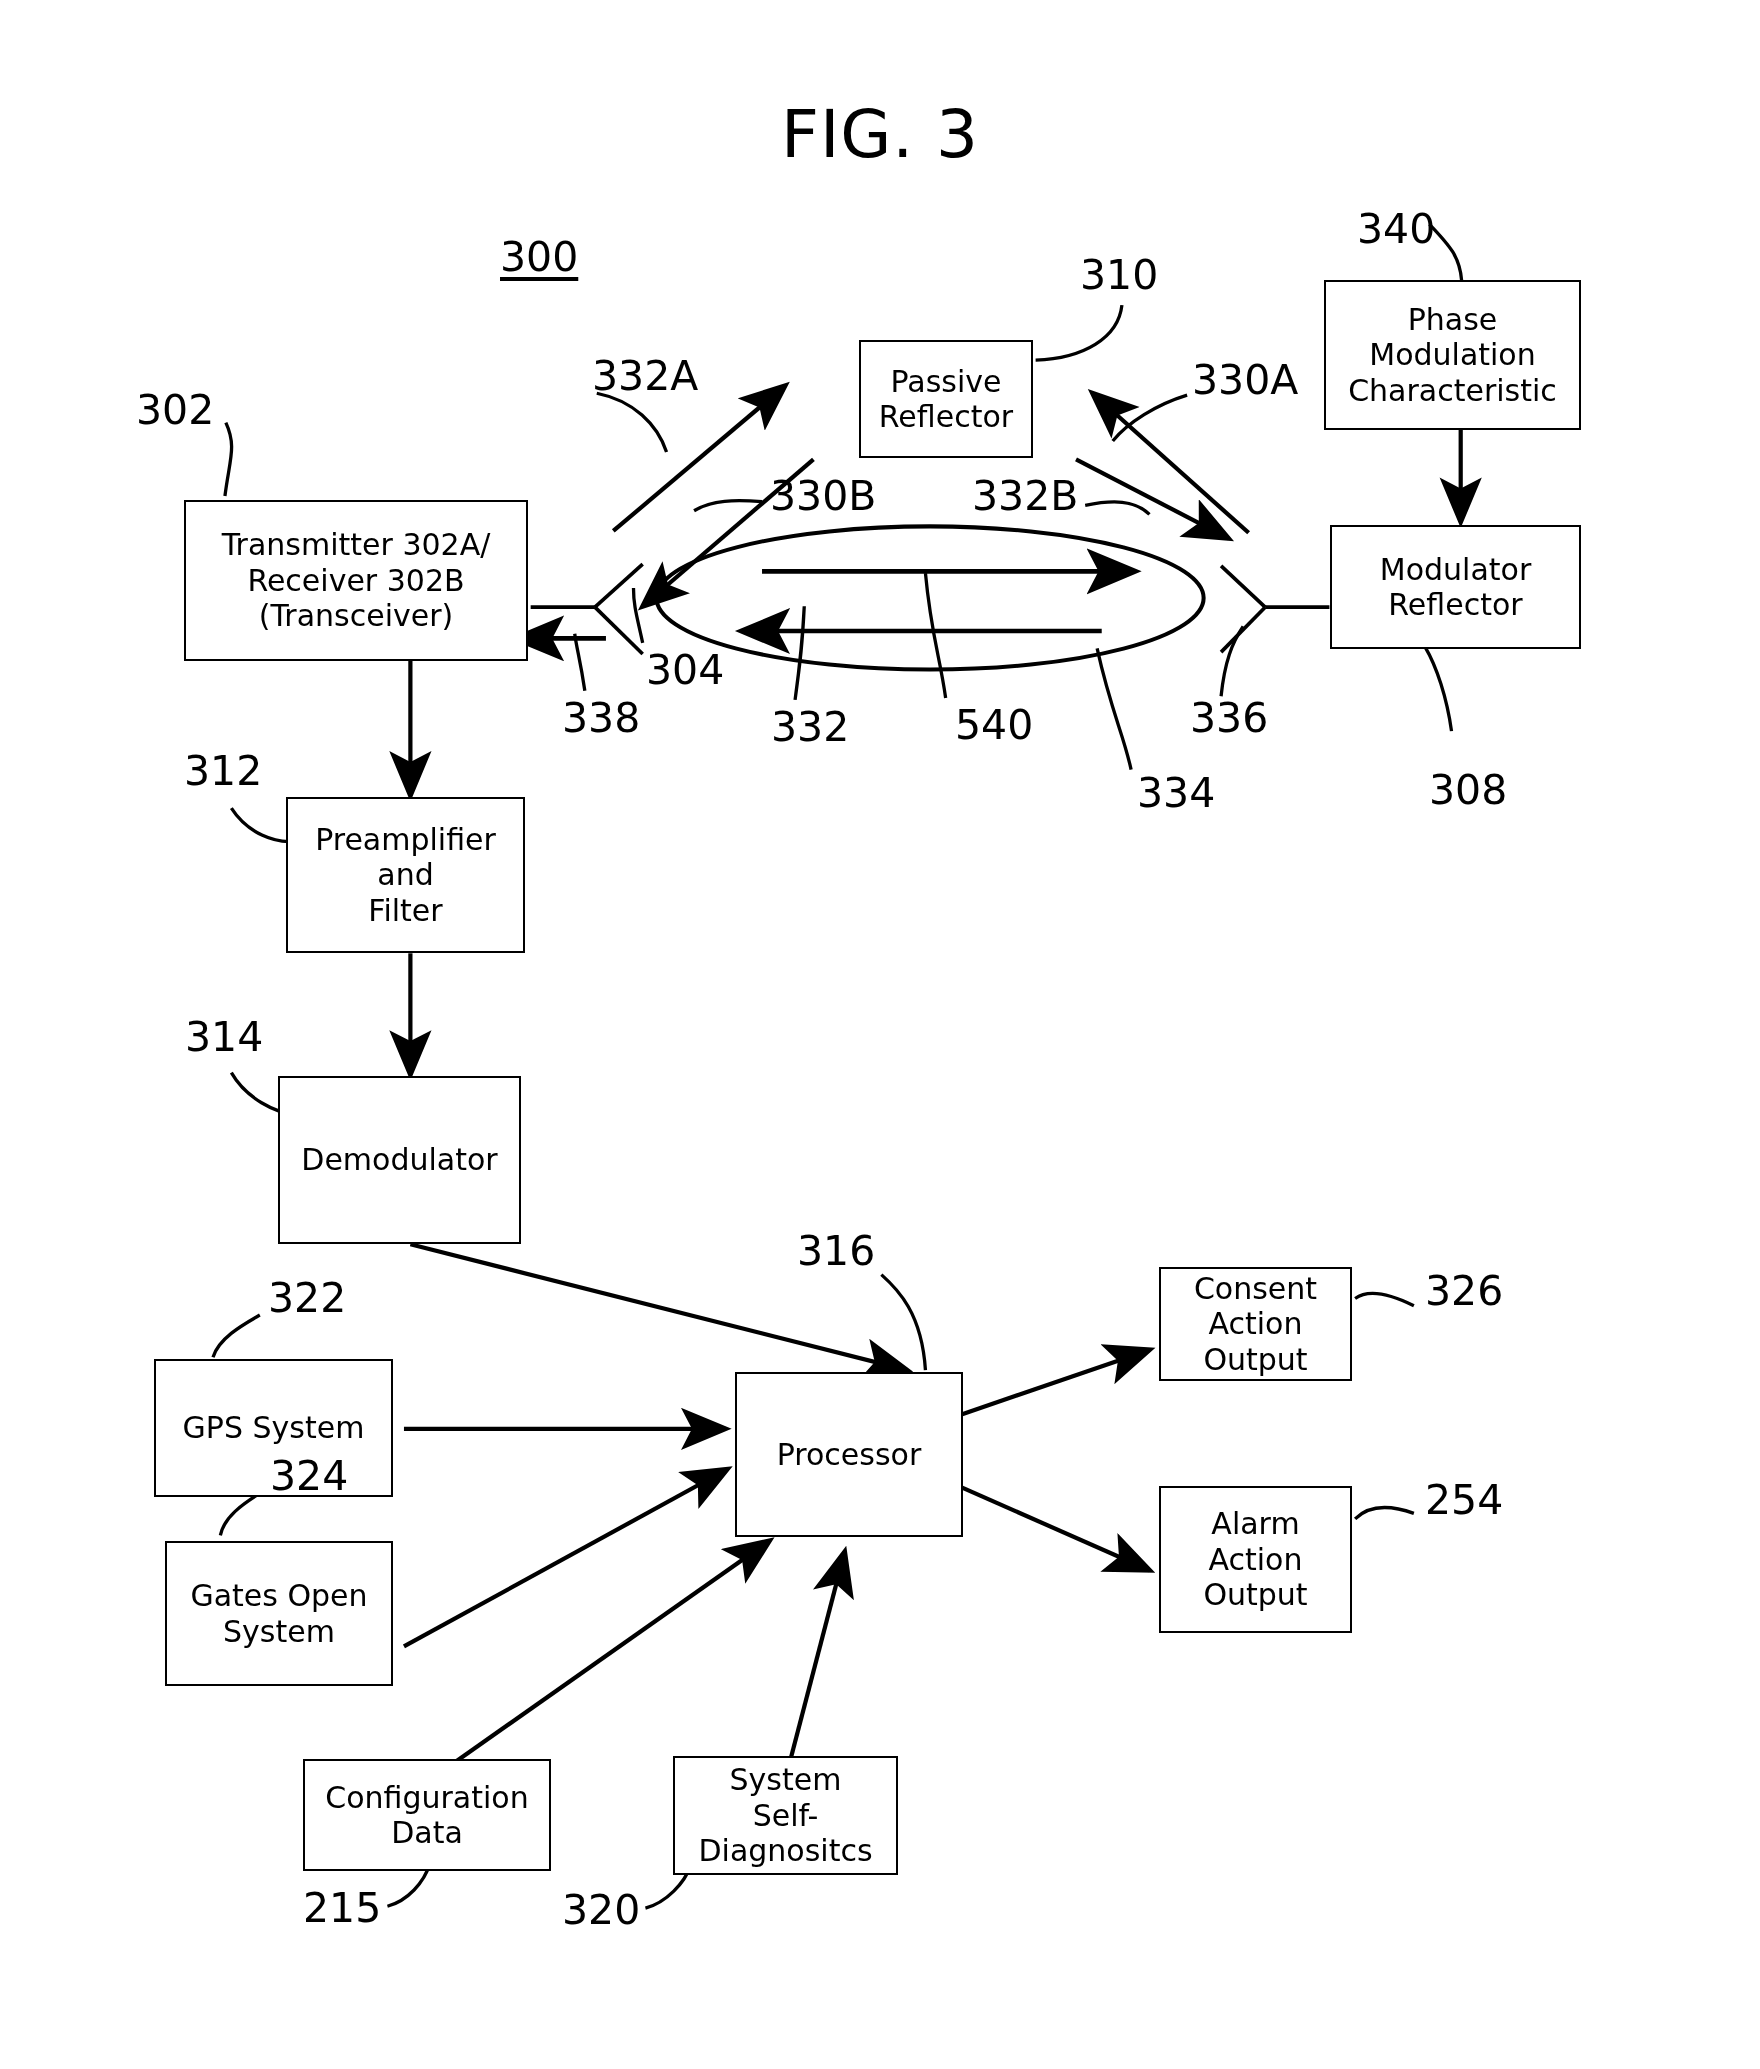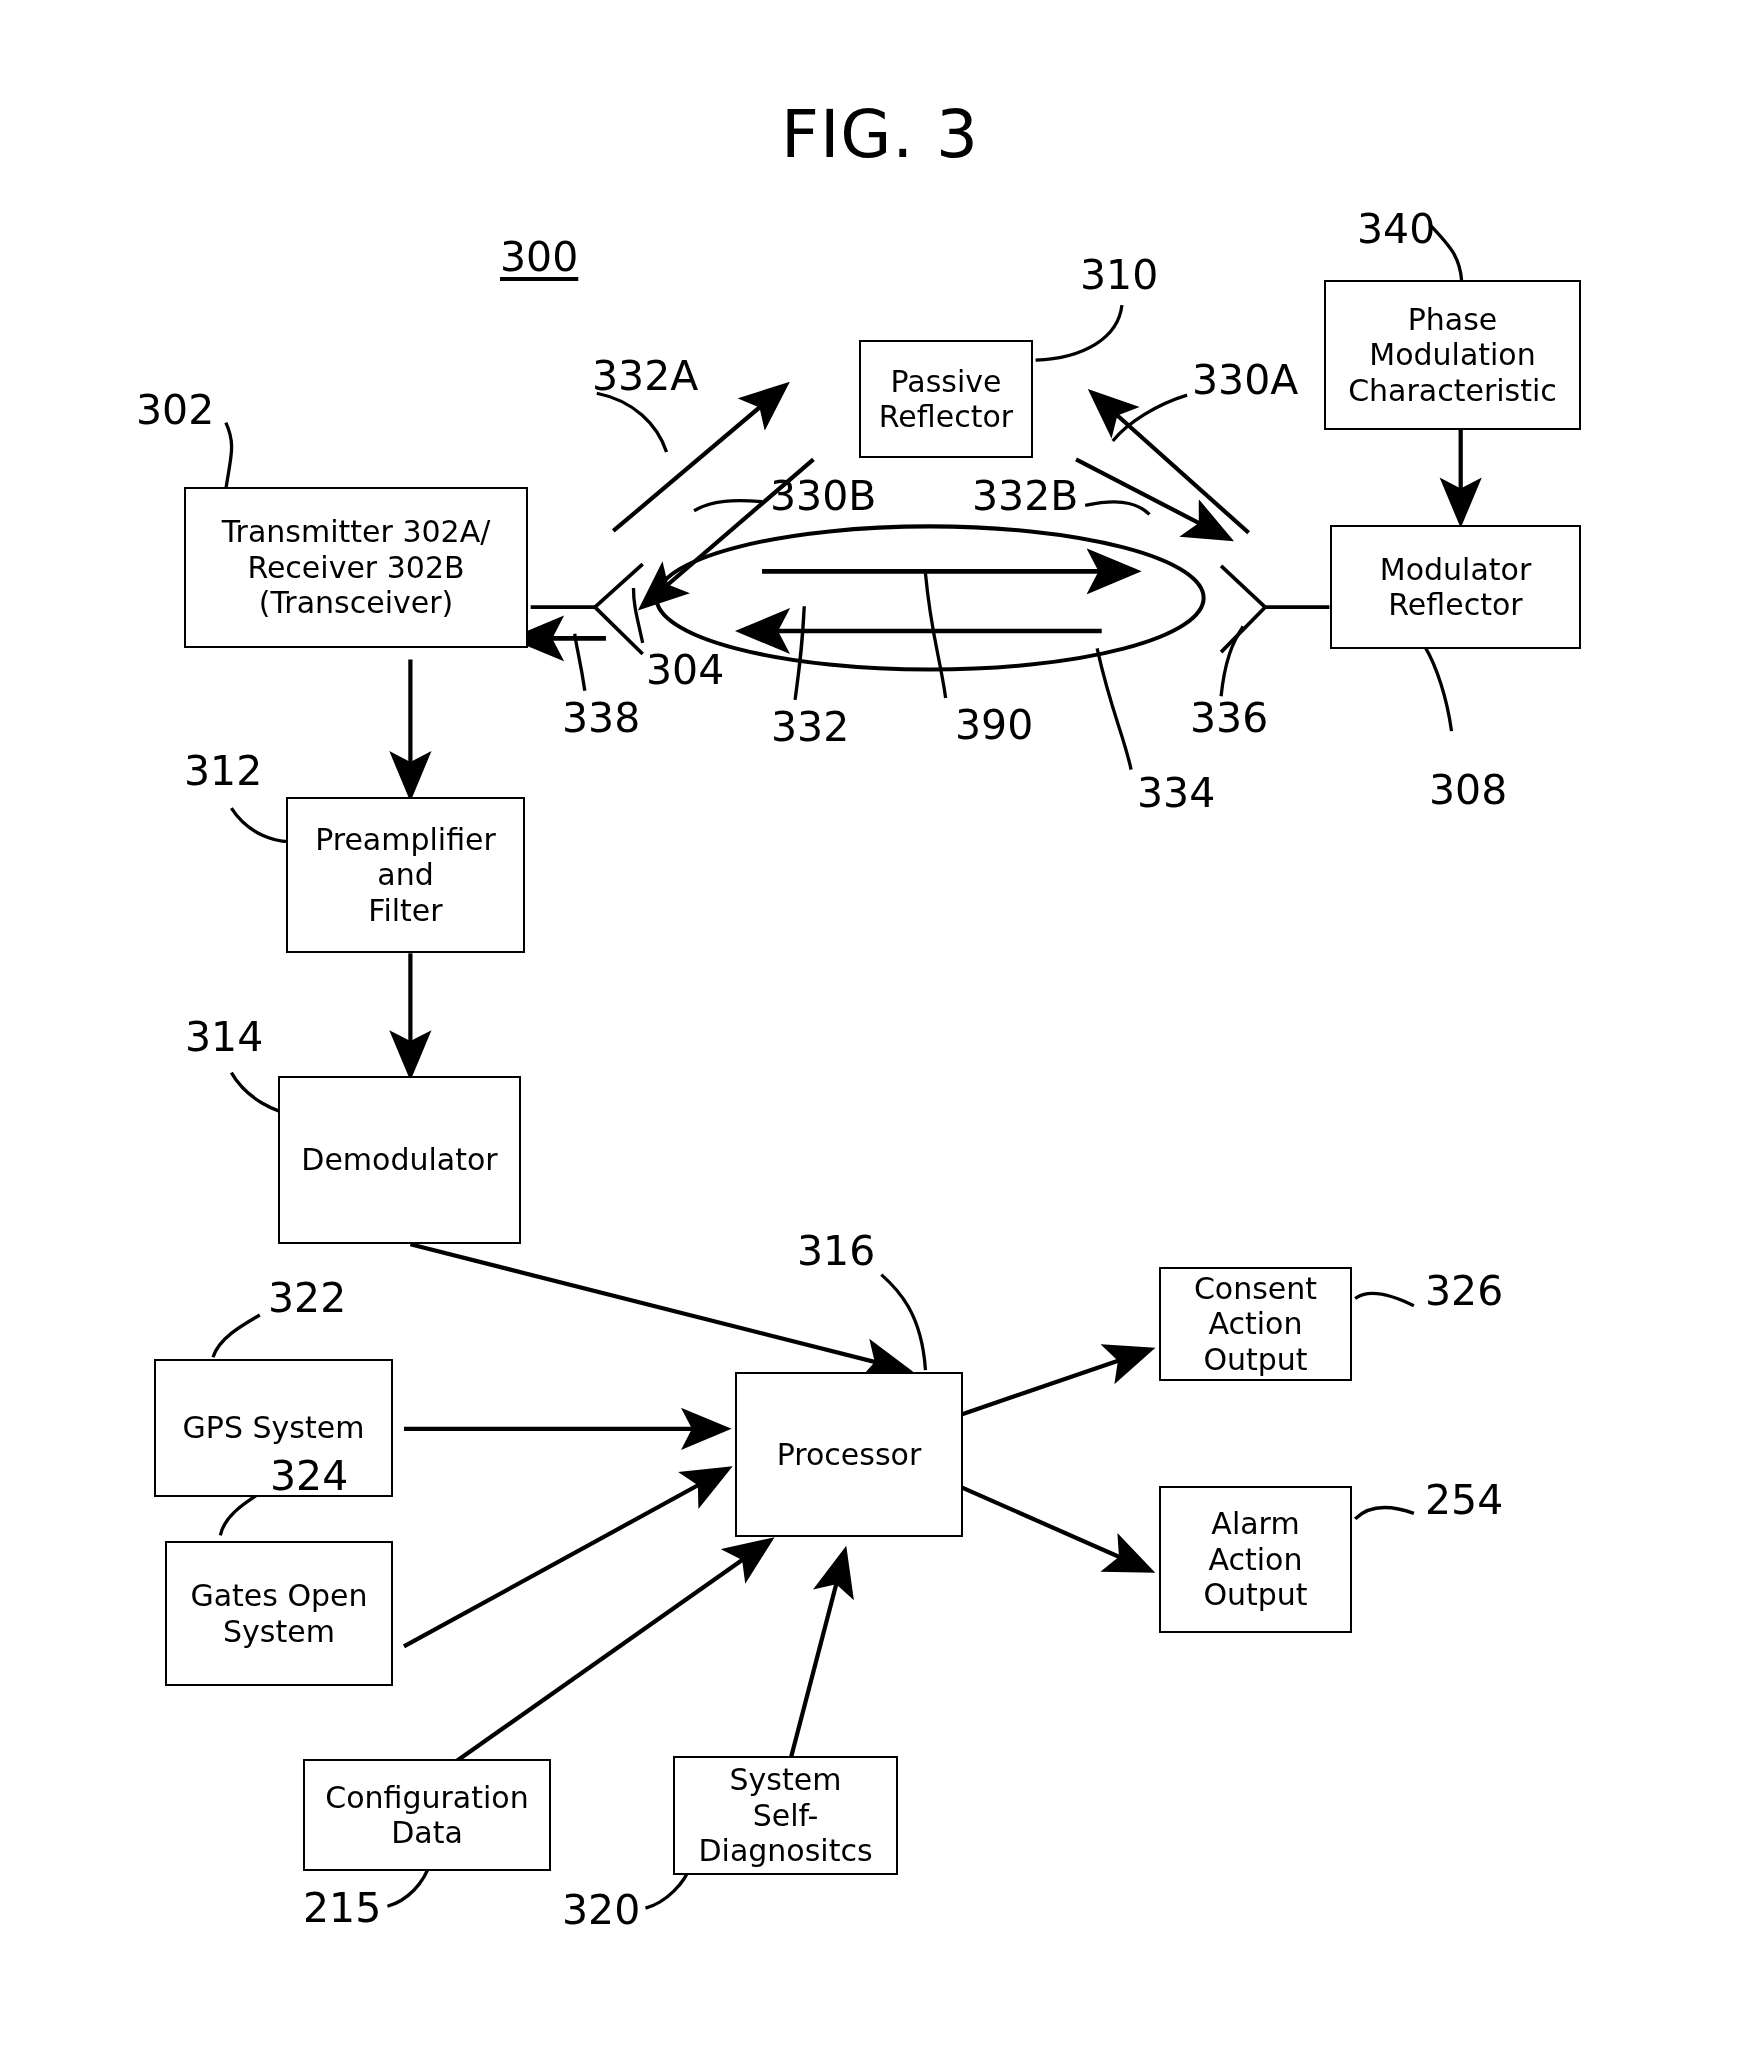--- a/index.html
+++ b/index.html
@@ -179,21 +179,21 @@
 
       <path d="M860,1920 L920,1690" stroke-width="4.6" marker-end="url(#ah)"></path>
 
       <path d="M1048,1540 L1252,1470" stroke-width="4.6" marker-end="url(#ah)"></path>
 
       <path d="M1048,1620 L1252,1710" stroke-width="4.6" marker-end="url(#ah)"></path>
 
     </g>
   </svg>
 
-  <div class="box" style="left:184px; top:487px; width:344px; height:161px;">
+  <div class="box" style="left:184px; top:500px; width:344px; height:161px;">
     <span>Transmitter 302A/
 Receiver 302B
 (Transceiver)</span>
   </div>
 
   <div class="box" style="left:859px; top:340px; width:174px; height:118px;">
     <span>Passive
 Reflector</span>
   </div>
 
@@ -281,21 +281,21 @@
   <div class="ref" style="left:1425px; top:1271px;">326</div>
 
   <div class="ref" style="left:1425px; top:1480px;">254</div>
 
   <div class="ref" style="left:646px; top:650px;">304</div>
 
   <div class="ref" style="left:562px; top:698px;">338</div>
 
   <div class="ref" style="left:771px; top:707px;">332</div>
 
-  <div class="ref" style="left:955px; top:705px;">390</div>
+  <div class="ref" style="left:955px; top:705px;">540</div>
 
   <div class="ref" style="left:1137px; top:773px;">334</div>
 
   <div class="ref" style="left:1190px; top:698px;">336</div>
 
   <div class="ref" style="left:592px; top:356px;">332A</div>
 
   <div class="ref" style="left:770px; top:476px;">330B</div>
 
   <div class="ref" style="left:972px; top:476px;">332B</div>

